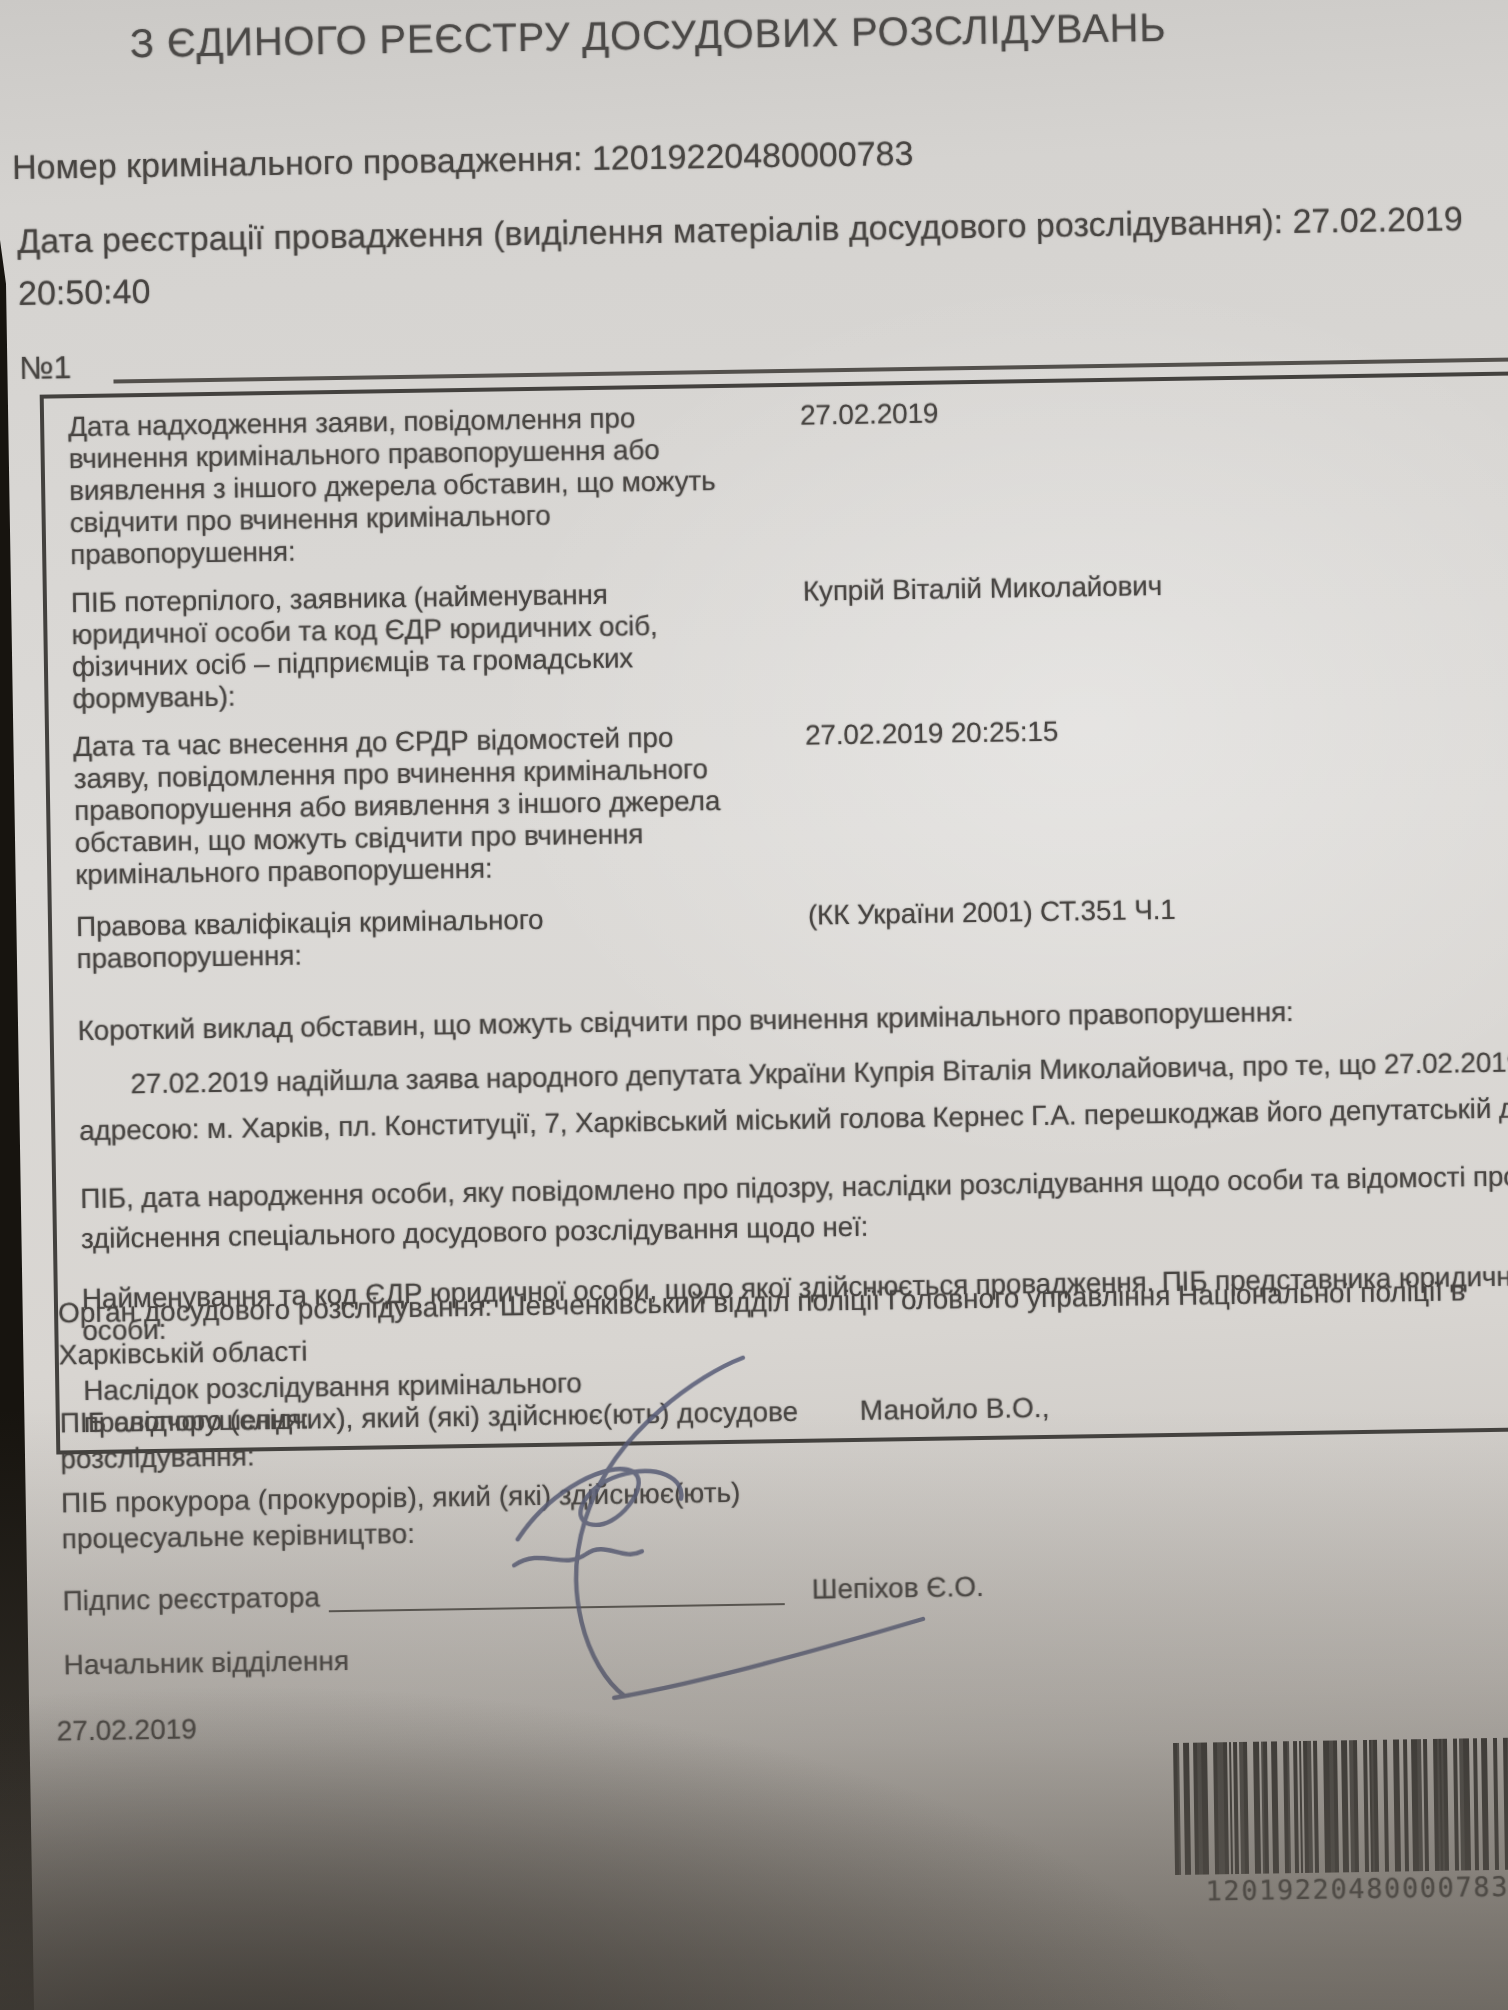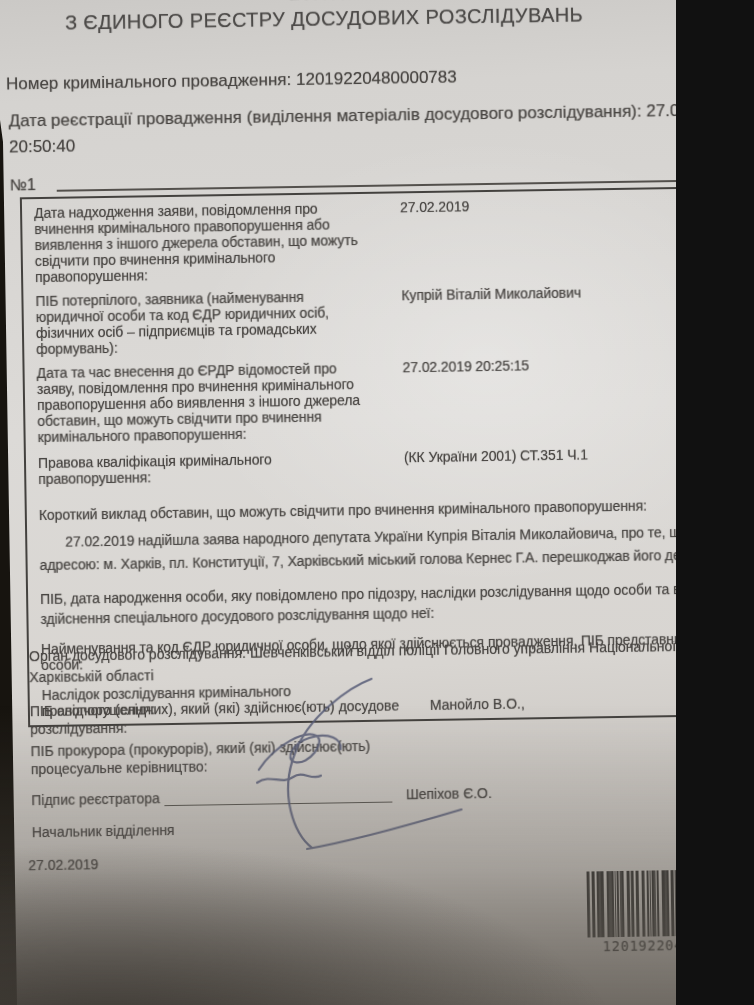--- a/index.html
+++ b/index.html
@@ -1,18 +1,18 @@
 <!DOCTYPE html>
 <html><head>
 <meta charset="utf-8">
 <style>
   html,body{margin:0;padding:0;background:#111;}
   .photo{
     position:relative;
-    width:676px;height:1005px;
+    width:754px;height:1005px;
     overflow:hidden;
     background:#17140f;
     font-family:"Liberation Sans","DejaVu Sans",sans-serif;
     color:#474441;
   }
   
   .paper{
     position:absolute;inset:0;
     clip-path:polygon(0 0,100% 0,100% 100%,17px 100%,3px 142px,0 120px);
     background:

